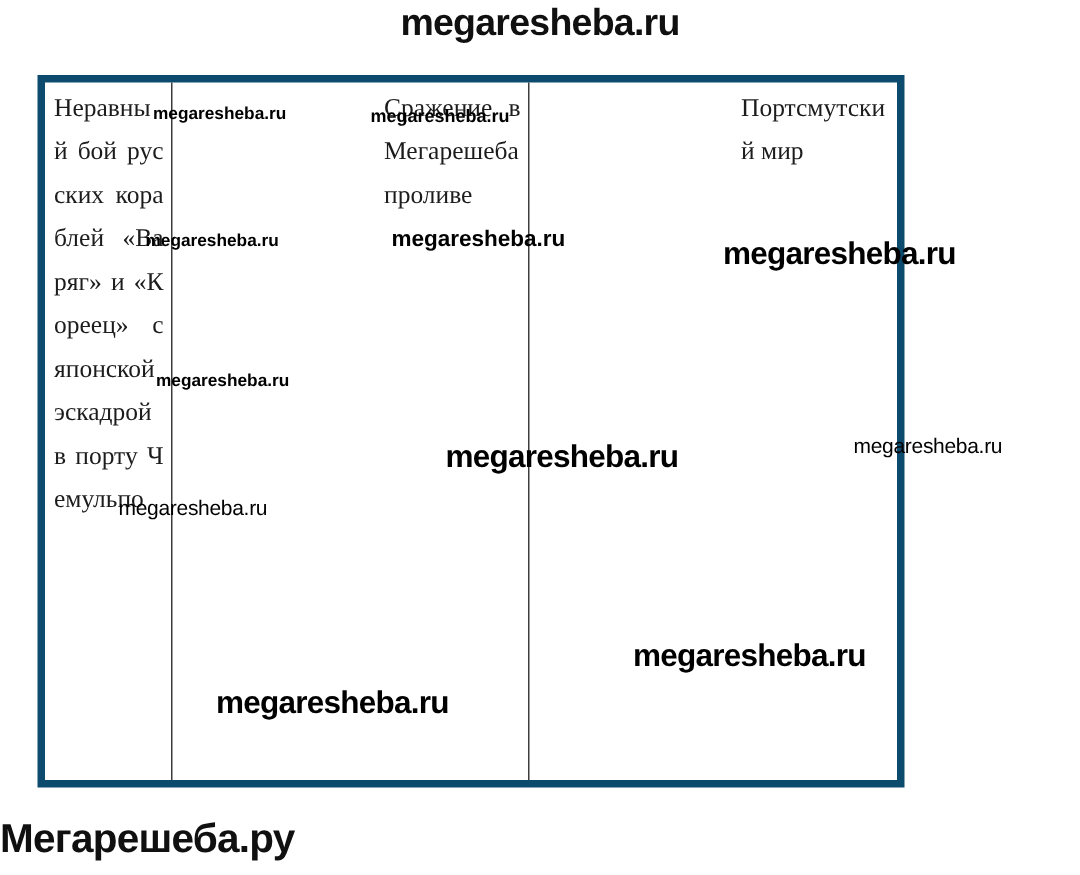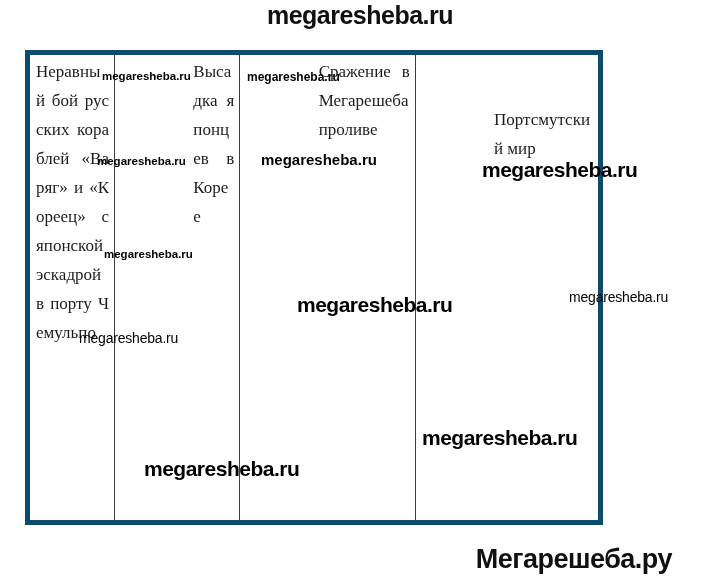--- a/index.html
+++ b/index.html
@@ -6,37 +6,37 @@
   html,body { width:720px; height:583px; }
   body { background:#ffffff; font-family:"Liberation Serif", serif; }
   .page { position:relative; width:720px; height:583px; background:#ffffff; overflow:hidden; }
 
   .hdr {
     position:absolute; top:1px; left:0; width:720px; text-align:center;
     font-family:"Liberation Sans", sans-serif; font-weight:bold;
     font-size:25px; color:#101010; letter-spacing:-0.5px;
   }
   .ftr {
-    position:absolute; top:544px; left:0; width:672px; text-align:right;
+    position:absolute; top:544px; left:0; width:672px; text-align:left;
     font-family:"Liberation Sans", sans-serif; font-weight:bold;
     font-size:27px; color:#101010; letter-spacing:-0.5px;
   }
 
   .tbl {
     position:absolute; left:25px; top:50px; width:578px; height:475px;
     display:flex; border:5px solid #0c4a6e; background:transparent;justify-content:space-between;
   }
   .cell {
     border-right:1px solid #3c3c3c;
     padding:2px 5px 2px 6px;
     font-size:17px; line-height:29px; color:#1c1c1c;
     text-align:justify; word-break:break-all;
     overflow:hidden;
   }
-  .cell:last-child { border-right:none;margin-top:48px; }
+  .cell:last-child { border-right:none; }
   .c0{width:85px} .c1{width:53px} .c2{width:81px} .c3{width:114px}
   .c4{width:79px} .c5{width:63px} .c6{width:103px} .c7{width:110px}
 
   .wm {
     position:absolute; font-family:"Liberation Sans", sans-serif;
     color:#000000; white-space:nowrap;
   }
   .wm-s { font-size:11.5px; font-weight:bold; }
   .wm-m { font-size:15px;   font-weight:600; }
   .wm-n { font-size:14px;   font-weight:400; letter-spacing:-0.2px; }
@@ -56,21 +56,20 @@
 </style>
 </head>
 <body>
 
 <div class="page">
 
   <div class="hdr">megaresheba.ru</div>
 
   <div class="tbl">
     <div class="cell c0">Неравный бой русских кораблей «Варяг» и «Кореец» с японской эскадрой в порту Чемульпо</div>
-    <div class="cell c1">Высадка японцев в Корее</div>
     <div class="cell c6">Сражение в Мегарешеба проливе</div>
     <div class="cell c7">Портсмутский мир</div>
   </div>
 
   <div class="wm wm-s wm1">megaresheba.ru</div>
   <div class="wm wm-s wm2">megaresheba.ru</div>
   <div class="wm wm-s wm3">megaresheba.ru</div>
   <div class="wm wm-m wm4">megaresheba.ru</div>
   <div class="wm wm-l wm5">megaresheba.ru</div>
   <div class="wm wm-s wm6">megaresheba.ru</div>

